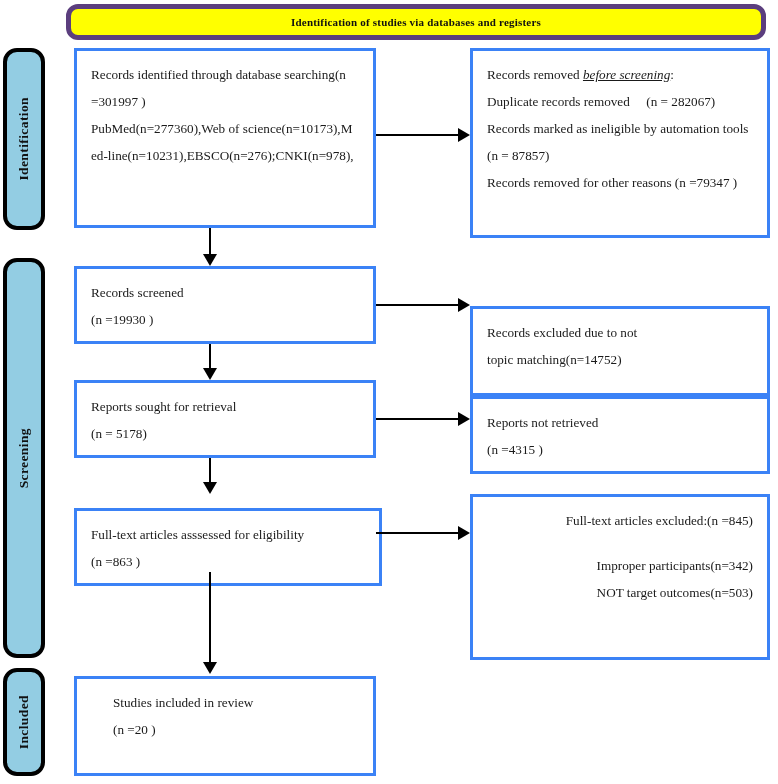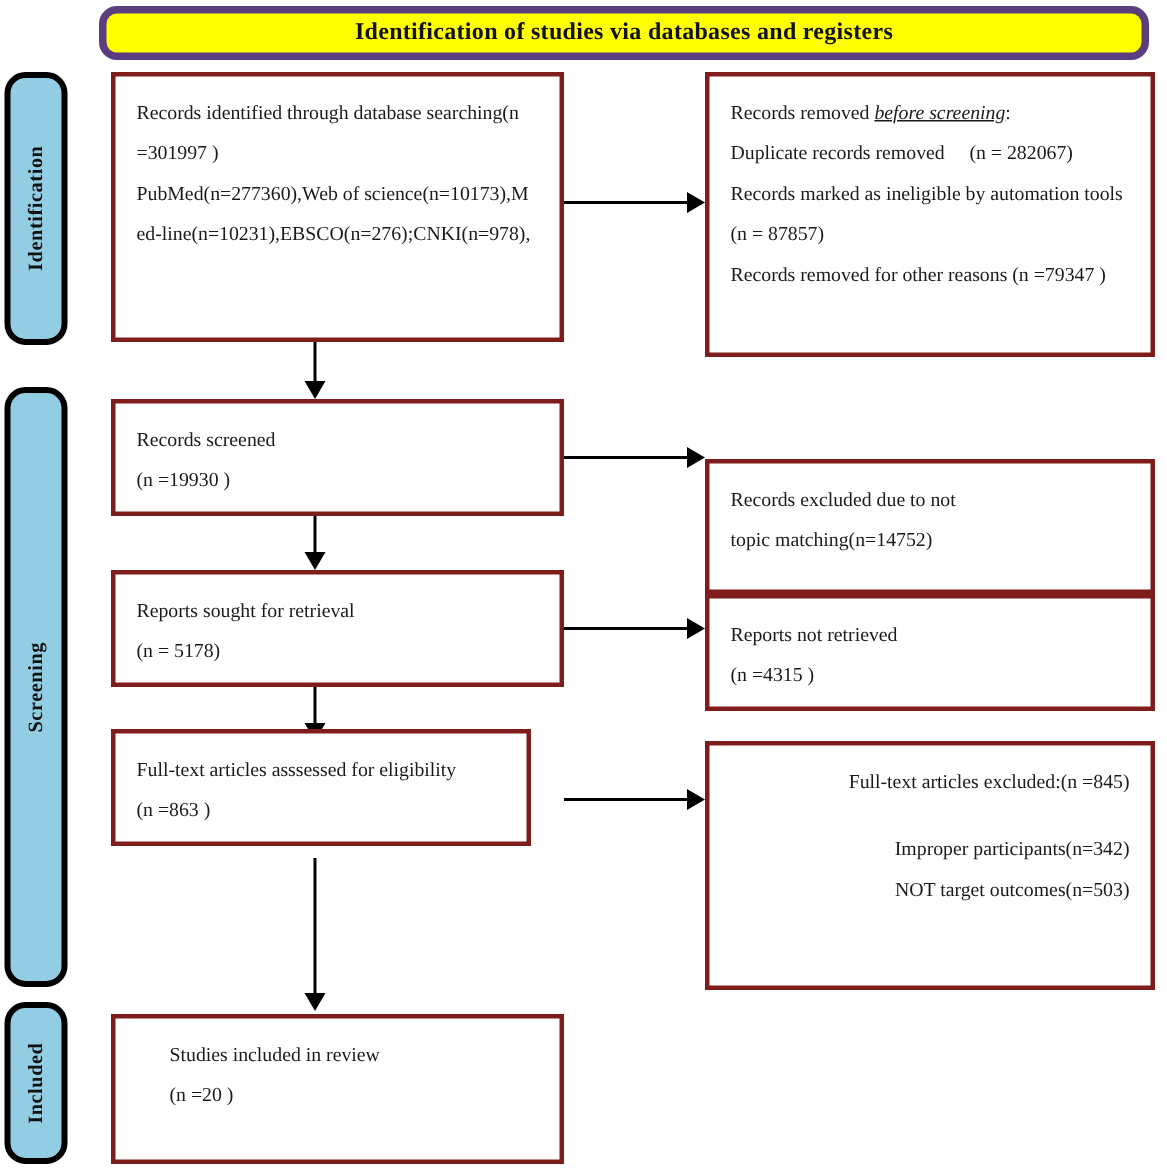--- a/index.html
+++ b/index.html
@@ -29,21 +29,21 @@
     border: 5px solid #5B3E7E;
     border-radius: 12px;
     box-sizing: border-box;
     display: flex;
     align-items: center;
     justify-content: center;
   }
   .banner-text {
     font-family: "Liberation Serif", "DejaVu Serif", serif;
     font-weight: bold;
-    font-size: 16px;
+    font-size: 11px;
     color: #111111;
     letter-spacing: 0.2px;
     white-space: nowrap;
   }
 
   
   .stage-tab {
     position: absolute;
     left: 3px;
     width: 42px;
@@ -63,21 +63,21 @@
     font-size: 13.5px;
     color: #111111;
     letter-spacing: 0.4px;
     white-space: nowrap;
   }
 
   
   .flowbox {
     position: absolute;
     background: #ffffff;
-    border: 3px solid #7f1d1d;
+    border: 3px solid #3b82f6;
     box-sizing: border-box;
     padding: 10px 14px 6px 14px;
   }
   .flowbox .line {
     font-family: "Liberation Serif", "DejaVu Serif", serif;
     font-size: 13.2px;
     color: #1a1a1a;
     line-height: 2.05;
     white-space: nowrap;
   }
@@ -182,21 +182,21 @@
     <div class="line">Reports not retrieved</div>
     <div class="line">(n =4315 )</div>
   </div>
 
   <div class="h-line" style="left:376px; top:418px; width:84px;"></div>
   <div class="arrow-right" style="left:458px; top:412px;"></div>
 
   <div class="v-line" style="left:209px; top:458px; height:28px;"></div>
   <div class="arrow-down" style="left:203px; top:482px;"></div>
 
-  <div class="flowbox" style="left:74px; top:486px; width:280px; height:78px;">
+  <div class="flowbox" style="left:74px; top:508px; width:308px; height:78px;">
     <div class="line">Full-text articles asssessed for eligibility</div>
     <div class="line">(n =863 )</div>
   </div>
 
   <div class="flowbox" style="left:470px; top:494px; width:300px; height:166px;text-align:right;">
     <div class="line">Full-text articles excluded:(n =845)</div>
     <div class="spacer-line"></div>
     <div class="line">Improper participants(n=342)</div>
     <div class="line">NOT target outcomes(n=503)</div>
   </div>

